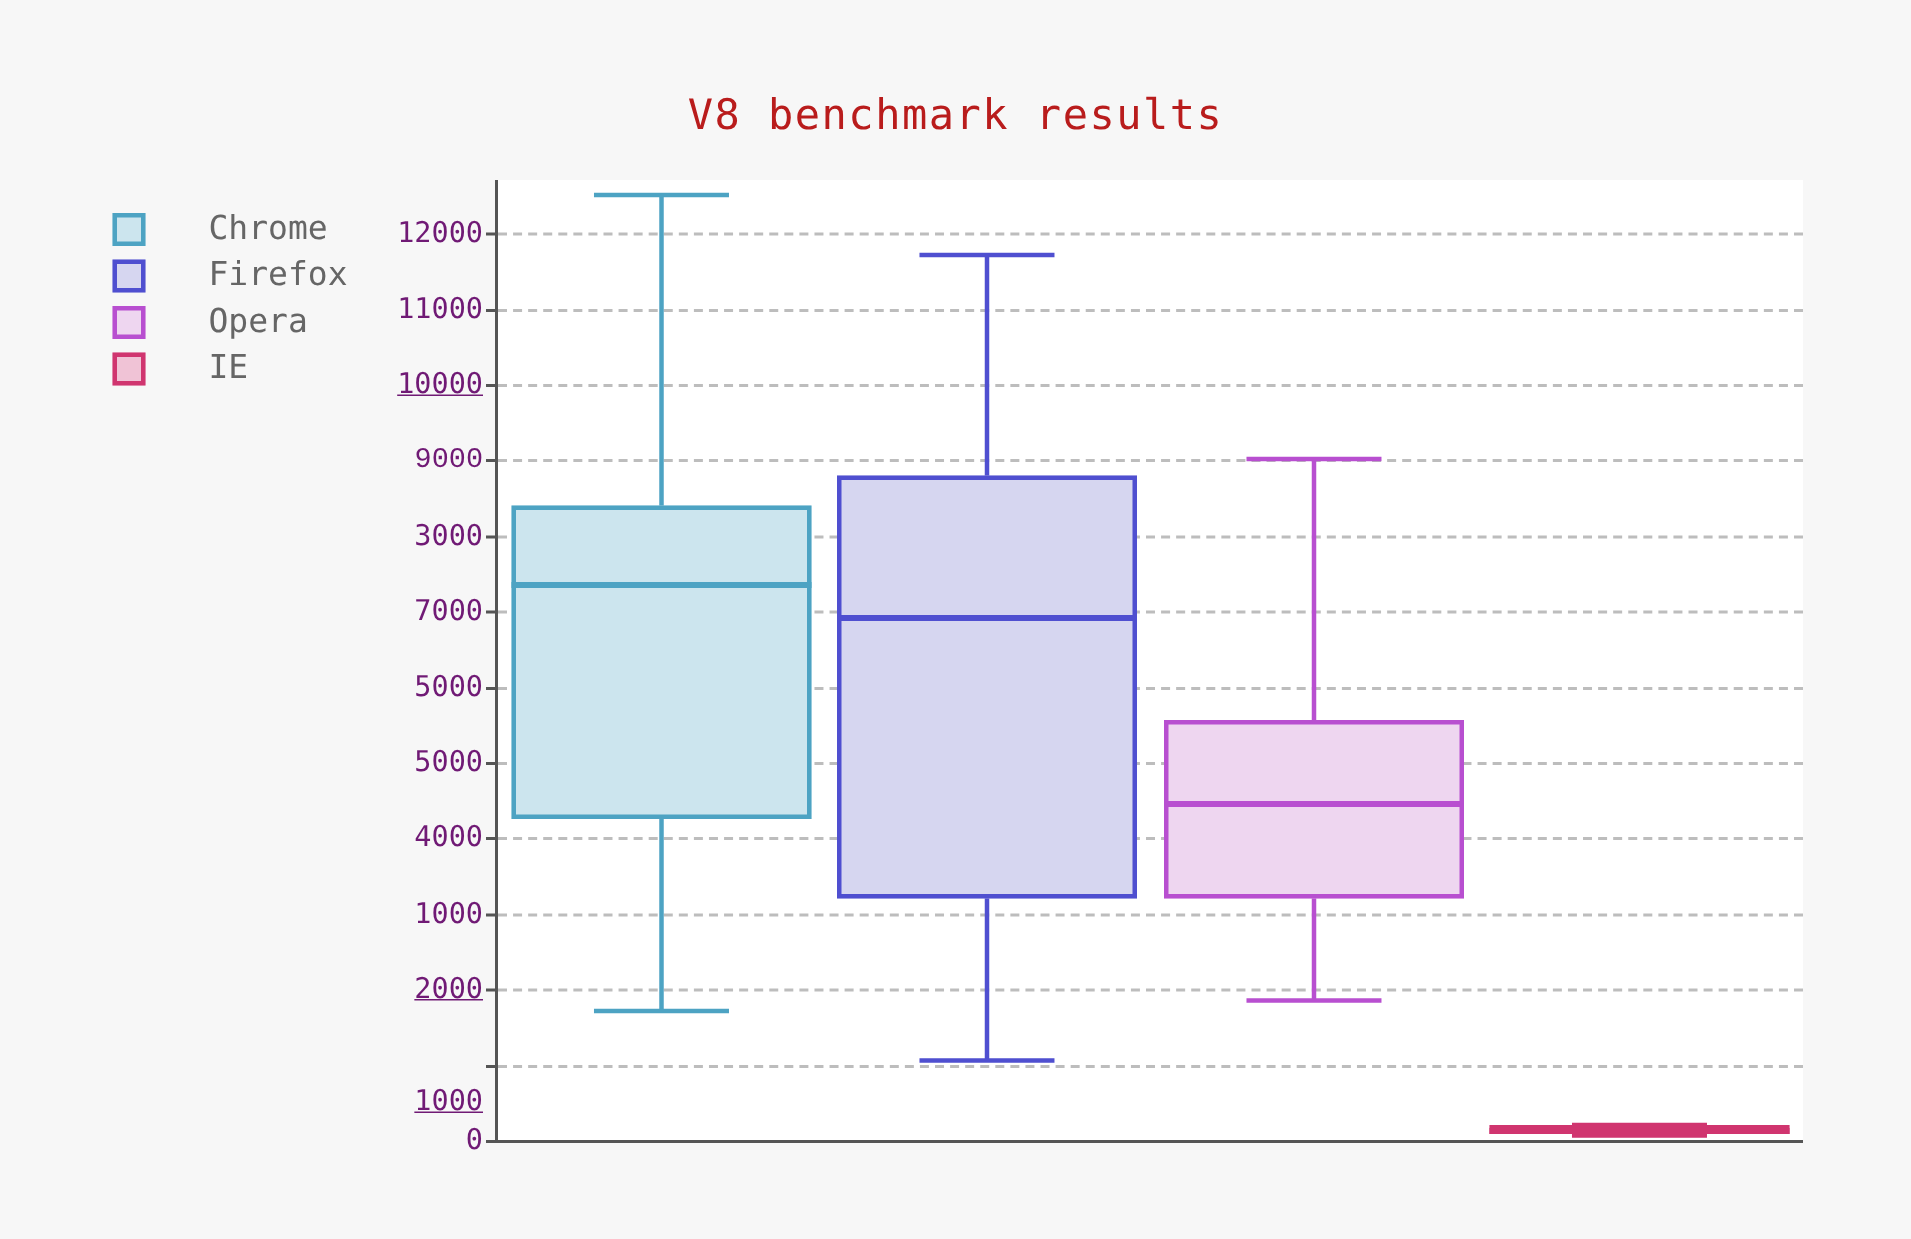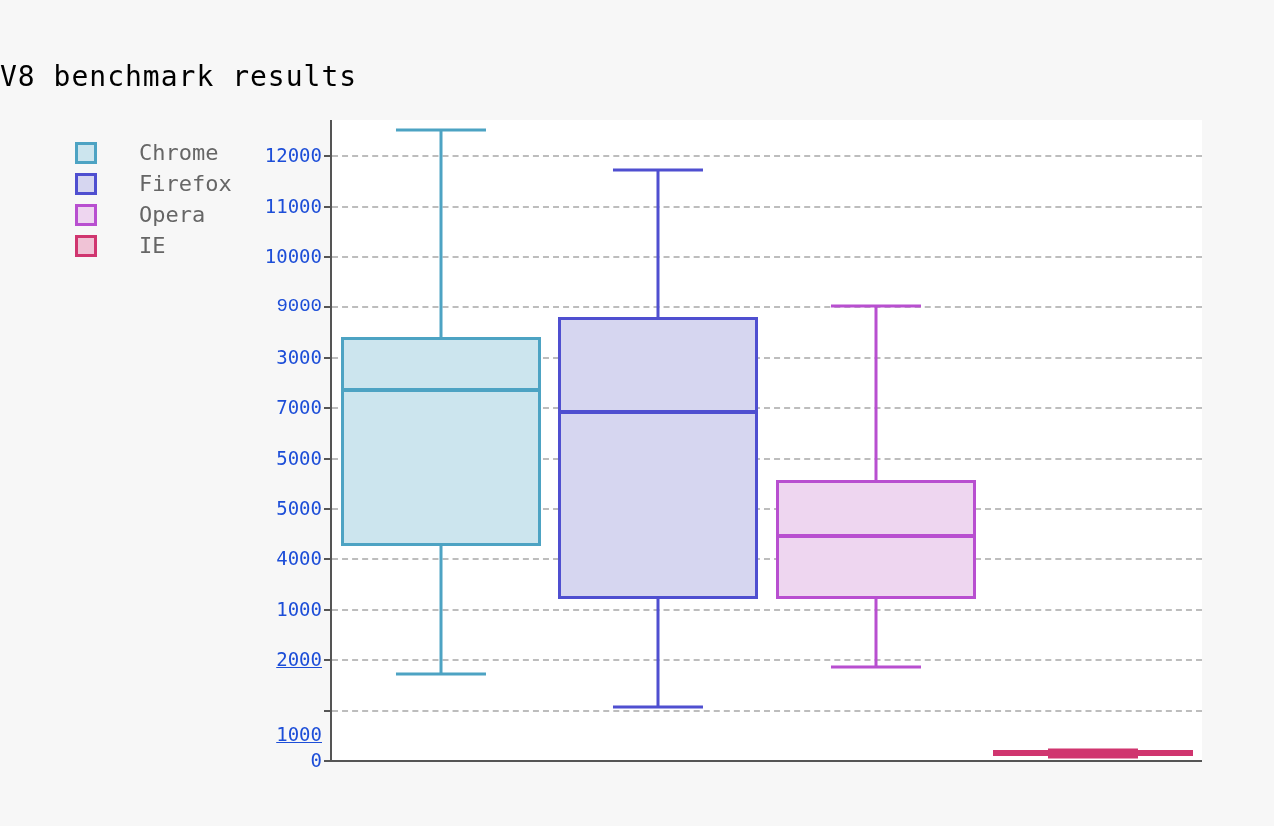--- a/index.html
+++ b/index.html
@@ -14,23 +14,23 @@
   .container {
     position: relative;
     width: 1274px;
     height: 826px;
   }
   .title {
     position: absolute;
     top: 60px;
     left: 0;
     width: 100%;
-    text-align: left;
+    text-align: center;
     font-size: 28px;
-    color: #000000;
+    color: #b91c1c;
     letter-spacing: 1px;
   }
   .legend {
     position: absolute;
     left: 75px;
     top: 140px;
     font-size: 22px;
     color: #666;
   }
   .legend-row {
@@ -61,21 +61,21 @@
     width: 100%;
     border-top: 2px dashed #888;
     opacity: 0.55;
   }
   .y-tick-label {
     position: absolute;
     right: 100%;
     transform: translateY(-50%);
     padding-right: 10px;
     font-size: 19px;
-    color: #1d4ed8;
+    color: #701a75;
     white-space: nowrap;
   }
   .y-tick-mark {
     position: absolute;
     left: -8px;
     width: 8px;
     border-top: 2px solid #555;
   }
   .series {
     position: absolute;
@@ -165,21 +165,21 @@
       <div class="y-tick-mark" style="top: 287.244px;"></div>
       <div class="y-tick-label" style="top: 287.244px;">7000</div>
       <div class="grid-line" style="top: 236.85px;"></div>
       <div class="y-tick-mark" style="top: 236.85px;"></div>
       <div class="y-tick-label" style="top: 236.85px;">3000</div>
       <div class="grid-line" style="top: 186.457px;"></div>
       <div class="y-tick-mark" style="top: 186.457px;"></div>
       <div class="y-tick-label" style="top: 186.457px; font-family: Liberation Mono, monospace;">9000</div>
       <div class="grid-line" style="top: 136.063px;"></div>
       <div class="y-tick-mark" style="top: 136.063px;"></div>
-      <div class="y-tick-label" style="top: 136.063px;">10000</div>
+      <div class="y-tick-label" style="top: 136.063px; text-decoration: underline;">10000</div>
       <div class="grid-line" style="top: 85.6693px;"></div>
       <div class="y-tick-mark" style="top: 85.6693px;"></div>
       <div class="y-tick-label" style="top: 85.6693px;">11000</div>
       <div class="grid-line" style="top: 35.2756px;"></div>
       <div class="y-tick-mark" style="top: 35.2756px;"></div>
       <div class="y-tick-label" style="top: 35.2756px;">12000</div>
       <div class="series" style="left: 8.7px; width: 200.1px; height: 640px;">
         <div class="whisker-line" style="border-left-color: rgb(77, 163, 195); bottom: 85.6693px; height: 544.252px;"></div>
         <div class="cap" style="border-top-color: rgb(77, 163, 195); width: 90.045px; bottom: 85.6693px;"></div>
         <div class="cap" style="border-top-color: rgb(77, 163, 195); width: 90.045px; bottom: 629.921px;"></div>

